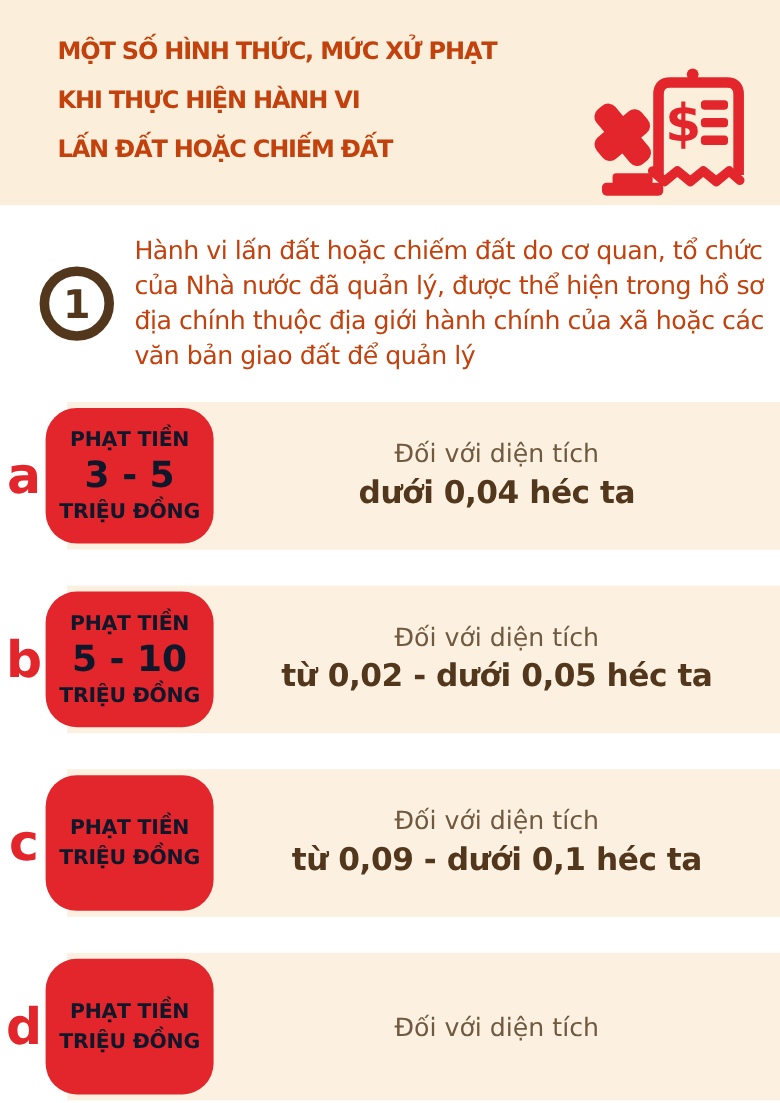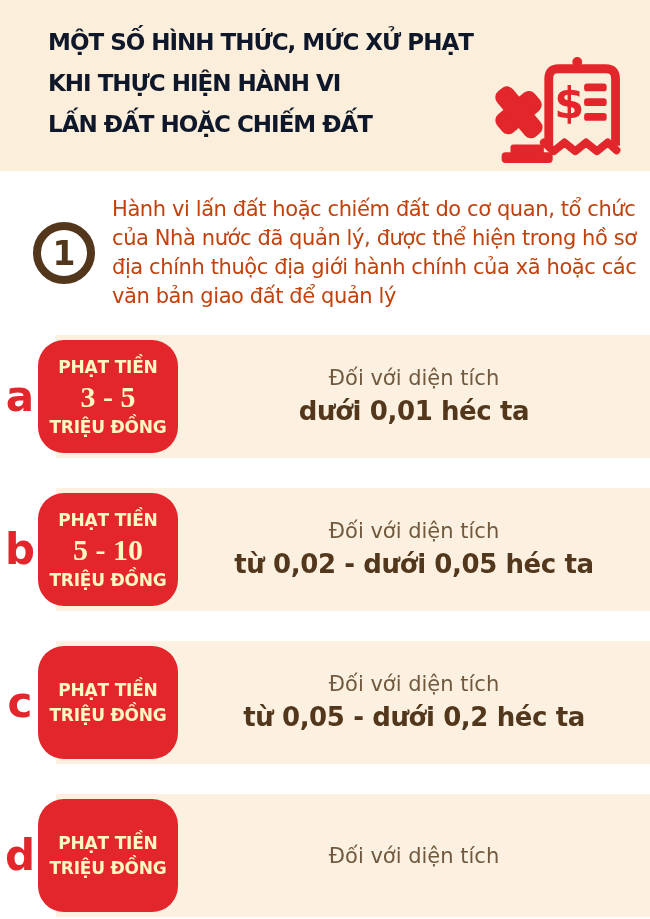--- a/index.html
+++ b/index.html
@@ -13,23 +13,23 @@
   }
 
   
   .header{
     position:relative;
     width:650px;height:171px;
     background:#FBEEDA;
   }
   .title{
     position:absolute;left:48px;top:22px;
-    color:#0f172a;
+    color:#c2410c;
     font-weight:bold;
-    font-size:23px;line-height:41px;
+    font-size:20px;line-height:41px;
     letter-spacing:-1px;
     white-space:nowrap;
   }
   .title-line{display:block;}
   .header-icon{
     position:absolute;right:6px;bottom:2px;
     width:162px;height:115px;
   }
 
   
@@ -78,28 +78,28 @@
   }
   .fine-badge{
     position:absolute;left:38px;top:5px;
     box-sizing:border-box;
     width:140px;height:113px;
     background:#E3262B;
     border-radius:26px;
     display:flex;flex-direction:column;
     align-items:center;justify-content:center;
     gap:3px;
-    color:#fef9c3;text-align:center;
+    color:#0f172a;text-align:center;
   }
   .fine-badge .small-label{
     font-size:17px;font-weight:bold;letter-spacing:-0.2px;
     line-height:22px;white-space:nowrap;
   }
   .fine-badge .amount{
-    font-size:30px;font-weight:bold;line-height:32px;font-family:Liberation Serif, serif;
+    font-size:30px;font-weight:bold;line-height:32px;
   }
   .row-desc{
     position:absolute;left:178px;right:0;top:0;bottom:0;
     display:flex;flex-direction:column;
     align-items:center;justify-content:center;
     gap:7px;text-align:center;
   }
   .area-label{
     color:#70593E;
     font-size:21px;line-height:22px;
@@ -161,21 +161,21 @@
     <div class="row">
       <div class="row-strip"></div>
       <div class="row-letter">a</div>
       <div class="fine-badge">
         <span class="small-label">PHẠT TIỀN</span>
         <span class="amount">3 - 5</span>
         <span class="small-label">TRIỆU ĐỒNG</span>
       </div>
       <div class="row-desc">
         <span class="area-label">Đối với diện tích</span>
-        <span class="area-value">dưới 0,01 héc ta</span>
+        <span class="area-value">dưới 0,04 héc ta</span>
       </div>
     </div>
 
     <div class="row">
       <div class="row-strip"></div>
       <div class="row-letter">b</div>
       <div class="fine-badge">
         <span class="small-label">PHẠT TIỀN</span>
         <span class="amount">5 - 10</span>
         <span class="small-label">TRIỆU ĐỒNG</span>
@@ -188,21 +188,21 @@
 
     <div class="row">
       <div class="row-strip"></div>
       <div class="row-letter">c</div>
       <div class="fine-badge">
         <span class="small-label">PHẠT TIỀN</span>
         <span class="small-label">TRIỆU ĐỒNG</span>
       </div>
       <div class="row-desc">
         <span class="area-label">Đối với diện tích</span>
-        <span class="area-value">từ 0,05 - dưới 0,2 héc ta</span>
+        <span class="area-value">từ 0,09 - dưới 0,1 héc ta</span>
       </div>
     </div>
 
     <div class="row">
       <div class="row-strip"></div>
       <div class="row-letter">d</div>
       <div class="fine-badge">
         <span class="small-label">PHẠT TIỀN</span>
         <span class="small-label">TRIỆU ĐỒNG</span>
       </div>

